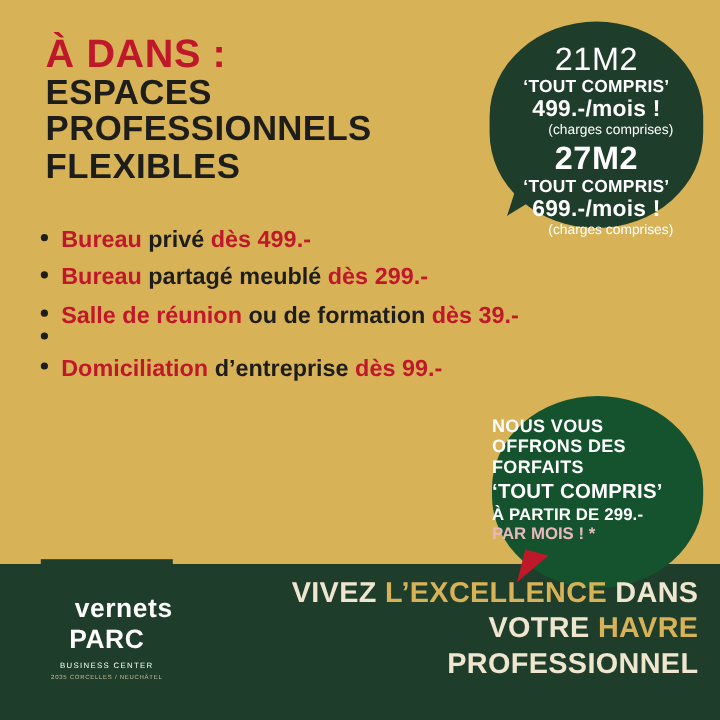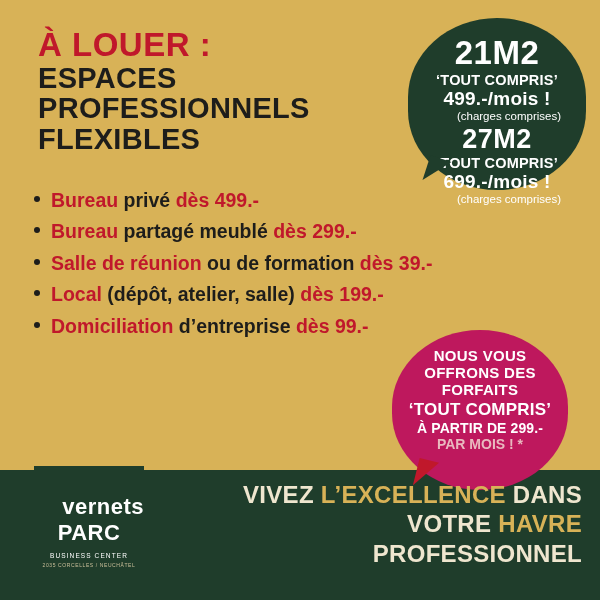--- a/index.html
+++ b/index.html
@@ -88,36 +88,36 @@
   .bubble-green:after {
     content: "";
     position: absolute;
     left: 18px;
     bottom: 6px;
     width: 0; height: 0;
     border-top: 26px solid #1f3d2b;
     border-right: 22px solid transparent;
     transform: rotate(18deg);
   }
-  .bg-size { font-size: 33px; font-weight: bold; letter-spacing: 0.5px; }
+  .bg-size { font-size: 27px; font-weight: normal; letter-spacing: 0.5px; }
   .bg-size2 { font-size: 27px; font-weight: bold; letter-spacing: 0.5px; margin-top: 2px;}
   .bg-incl { font-size: 14.5px; font-weight: bold; letter-spacing: 0.2px; }
   .bg-price { font-size: 19px; font-weight: bold; letter-spacing: 0.2px; text-align: center; }
   .bg-charges { font-size: 11.5px; font-weight: normal; padding-left: 24px; }
   
   .bubble-red {
     position: absolute;
-    right: 32px;
+    right: 14px;
     top: 330px;
     width: 176px;
     height: 160px;
-    background: #be185d;
+    background: #14532d;
     border-radius: 50% / 48%;
     color: #ffffff;
-    text-align: center;
+    text-align: left;
     padding-top: 18px;
   }
   .bubble-red:after {
     content: "";
     position: absolute;
     left: 24px;
     bottom: 2px;
     width: 0; height: 0;
     border-top: 28px solid #c0182b;
     border-right: 20px solid transparent;
@@ -159,21 +159,21 @@
   .tagline .hl { color: #d8b257; }
 </style>
 </head>
 <body>
 
 <div class="poster">
 
   <div class="green-band"></div>
 
   <div class="headline">
-    <div class="l1">À LOUER :</div>
+    <div class="l1">À DANS :</div>
     <div class="l2">ESPACES</div>
     <div class="l2">PROFESSIONNELS</div>
     <div class="l2">FLEXIBLES</div>
   </div>
 
   <div class="bullets">
     <div class="bullet">
       <span class="dot"></span>
       <span><span class="red">Bureau</span>
       <span class="blk">privé</span>
@@ -186,23 +186,20 @@
       <span class="red">dès 299.-</span></span>
     </div>
     <div class="bullet">
       <span class="dot"></span>
       <span><span class="red">Salle de réunion</span>
       <span class="blk">ou de formation</span>
       <span class="red">dès 39.-</span></span>
     </div>
     <div class="bullet">
       <span class="dot"></span>
-      <span><span class="red">Local</span>
-      <span class="blk">(dépôt, atelier, salle)</span>
-      <span class="red">dès 199.-</span></span>
     </div>
     <div class="bullet">
       <span class="dot"></span>
       <span><span class="red">Domiciliation</span>
       <span class="blk">d’entreprise</span>
       <span class="red">dès 99.-</span></span>
     </div>
   </div>
 
   <div class="bubble-green">

